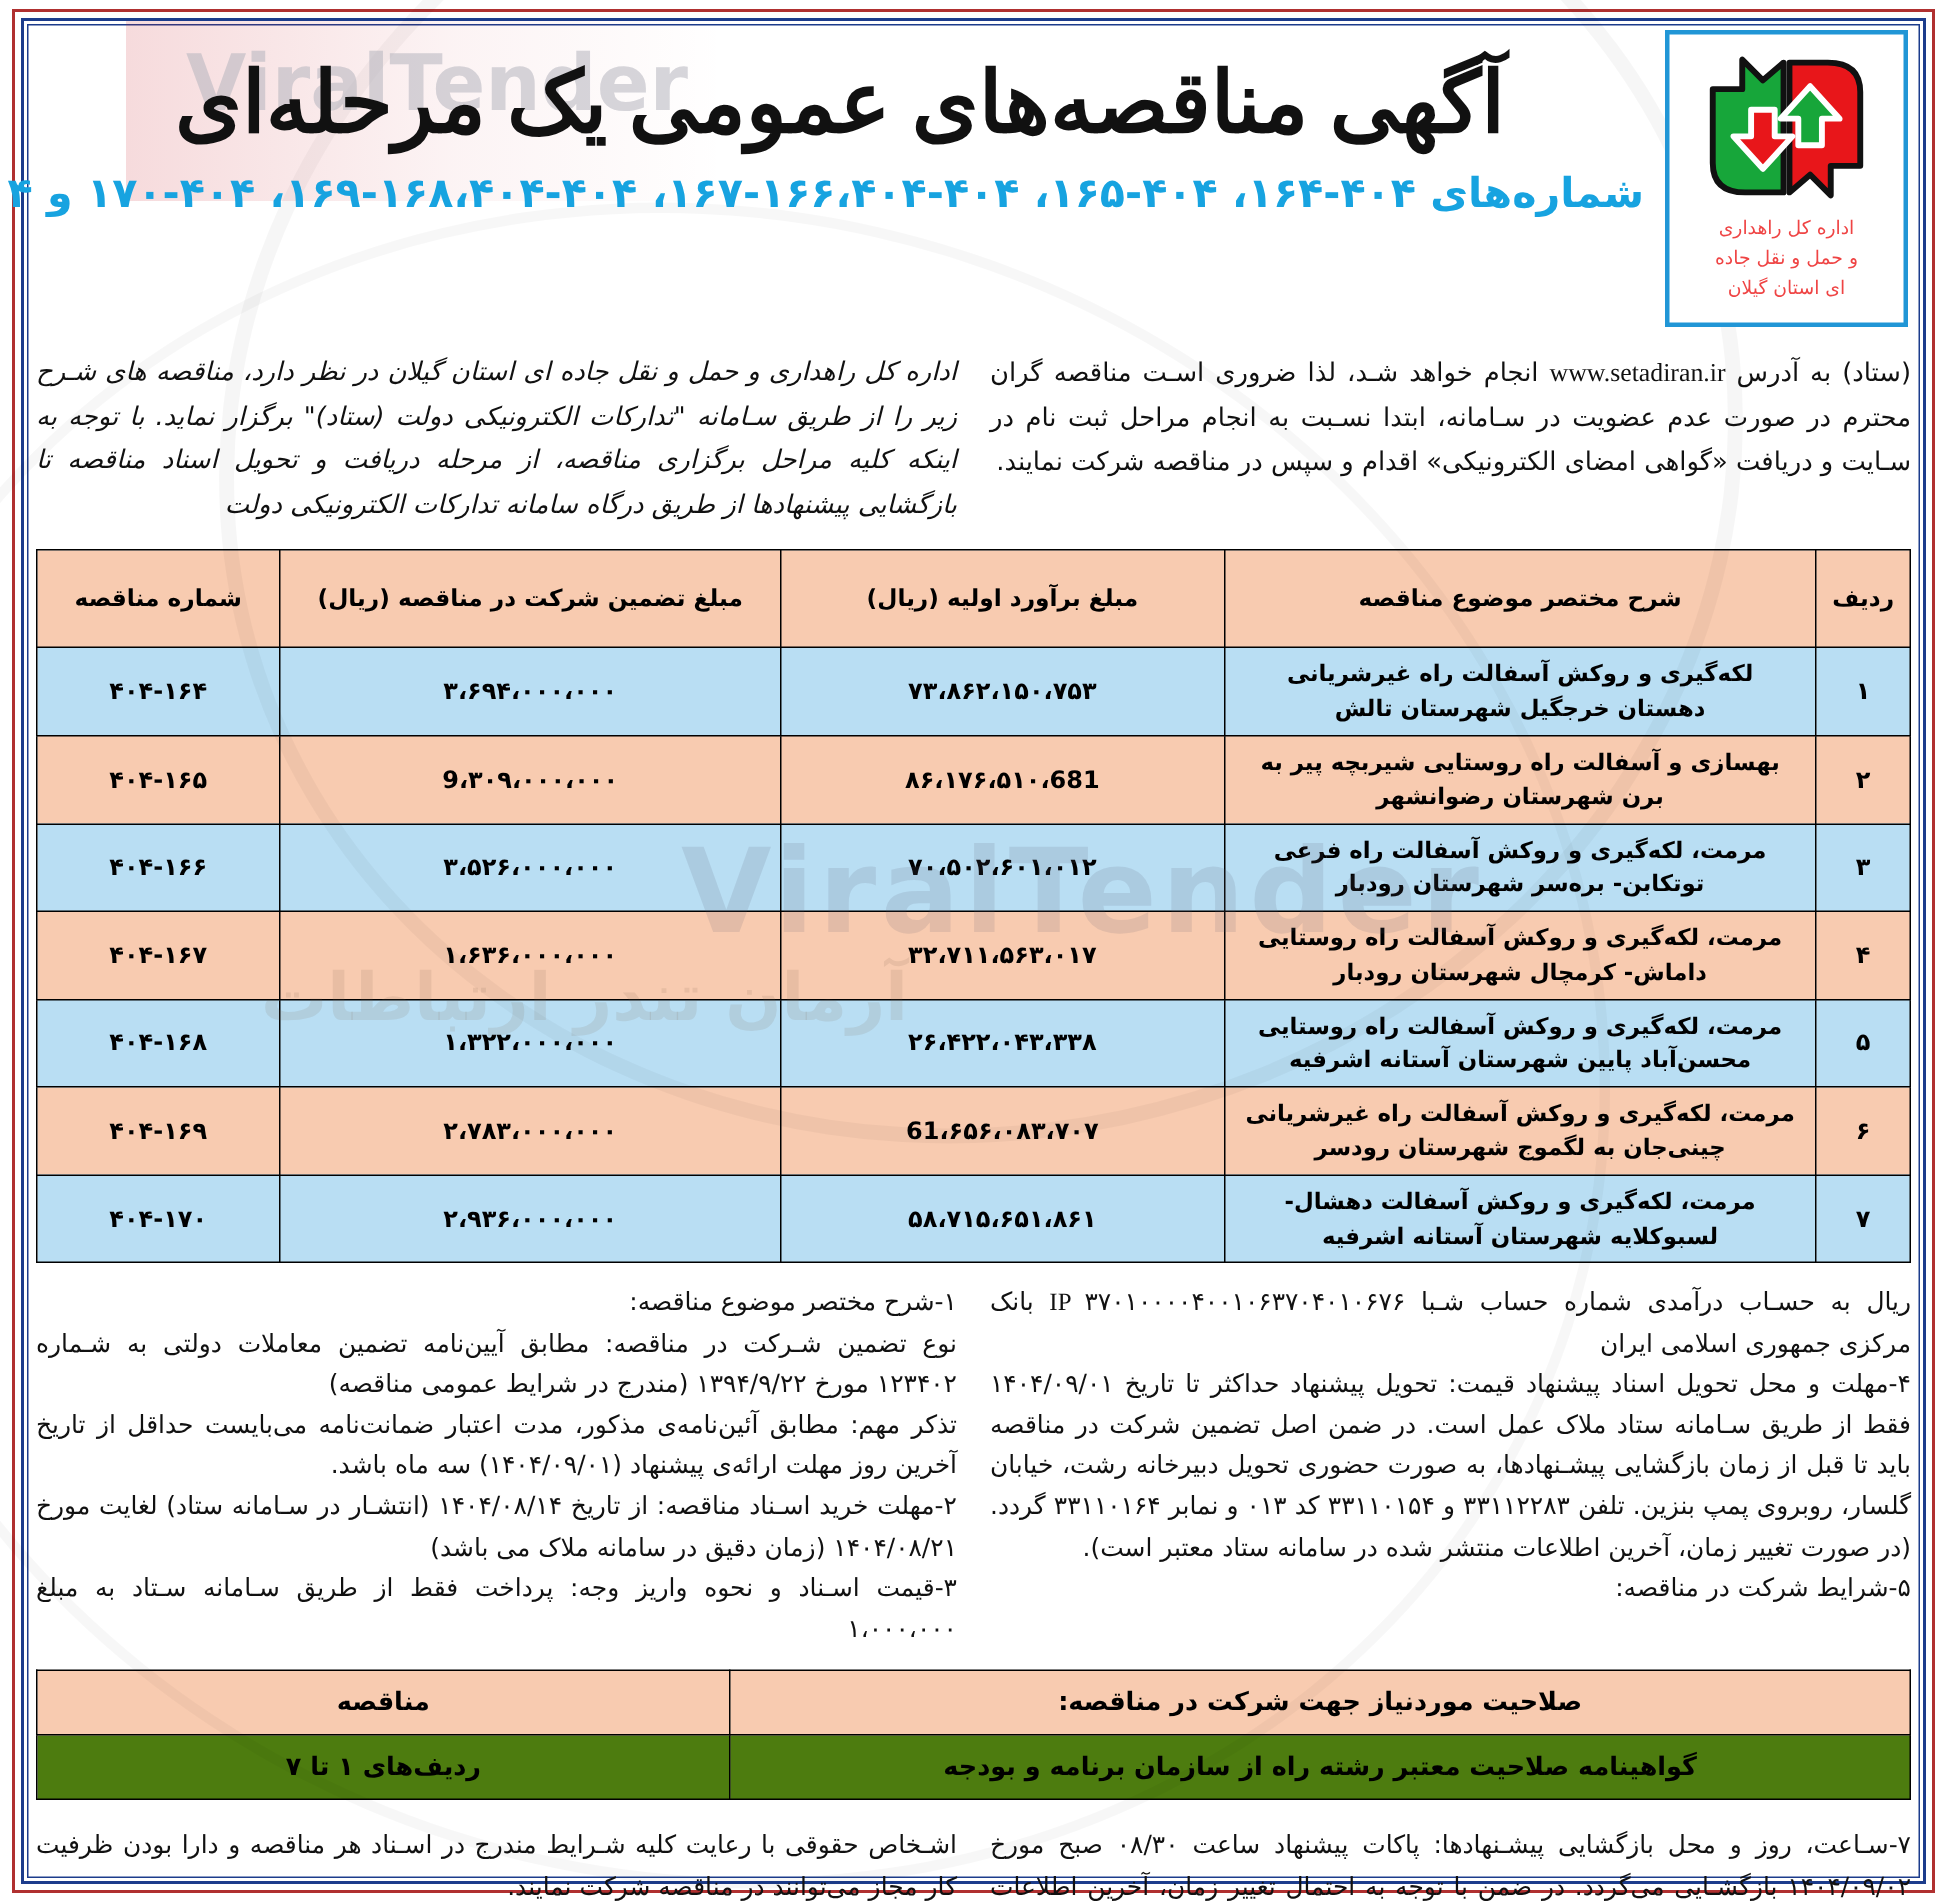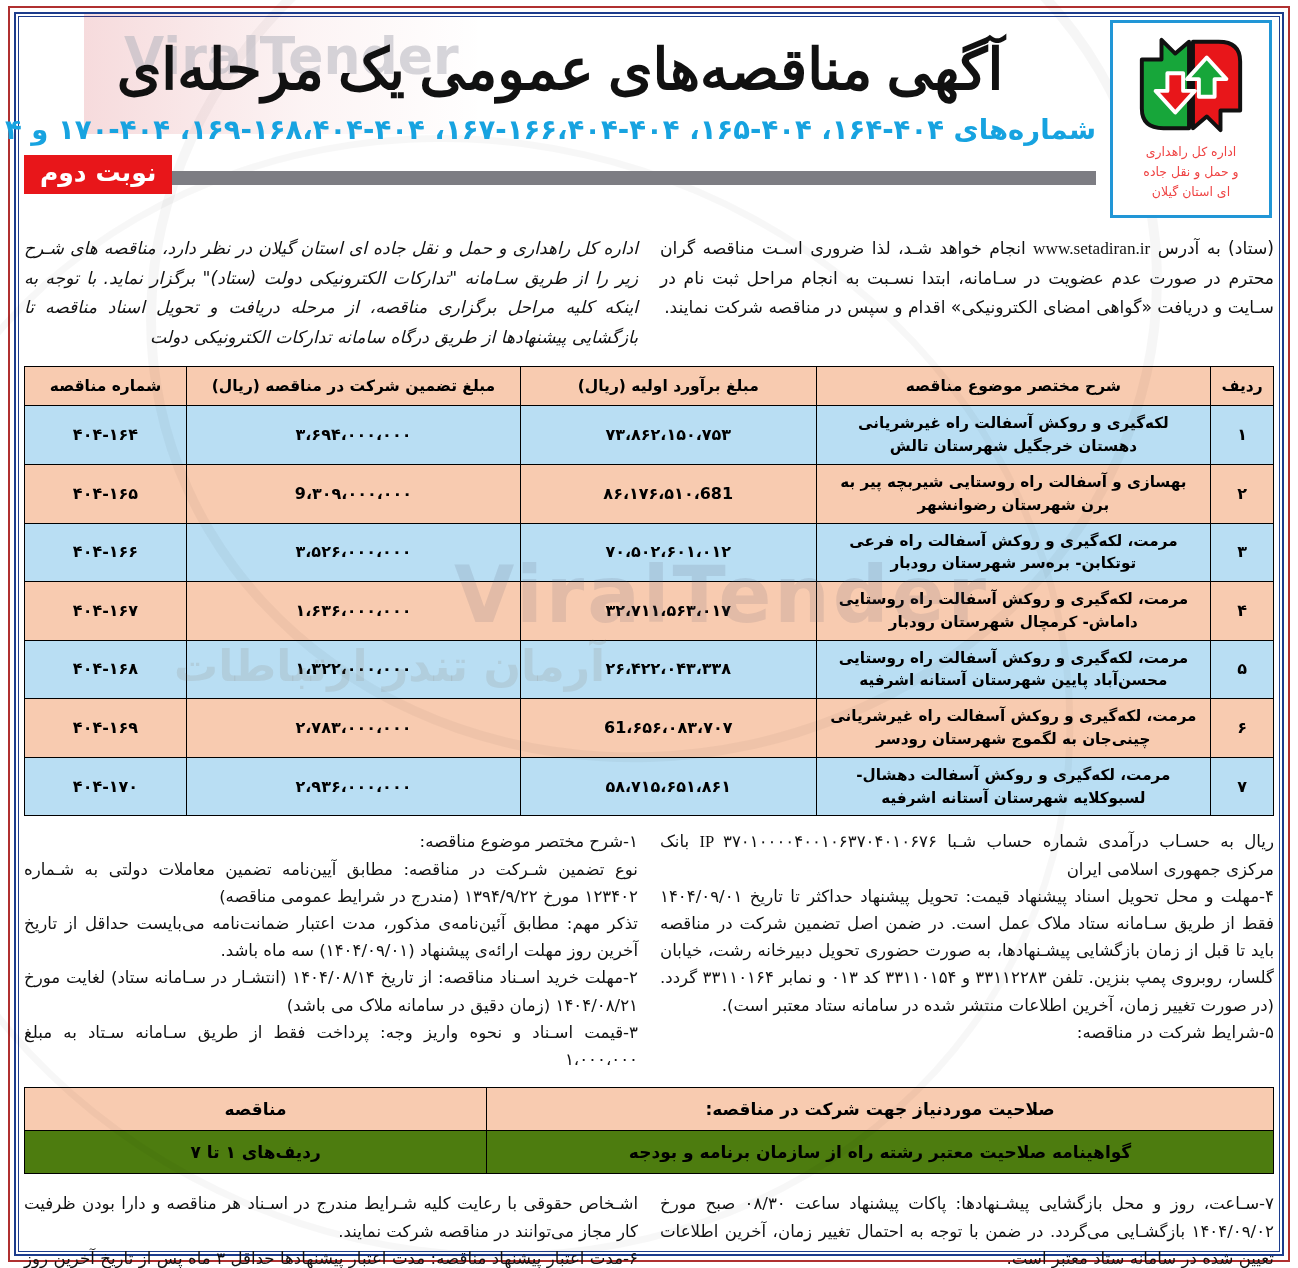--- a/index.html
+++ b/index.html
@@ -200,21 +200,21 @@
     vertical-align: middle;
     font-size: 15.2px;
     font-weight: bold;
     padding: 7px 5px;
     line-height: 1.5;
   }
   table.tender th {
     background: #f8cbb0;
     font-size: 15.5px;
     height: 36px;
-    padding: 1px 4px;
+    padding: 14px 4px;
   }
   table.tender td.num { font-size: 16px; letter-spacing: 0.5px; }
   table.tender td.desc { font-size: 15.2px; padding: 6px 10px; }
   tr.row-blue td { background: #b9def3; }
   tr.row-peach td { background: #f8cbb0; }
 
   .c-radif { width: 62px; }
   .c-desc  { width: 390px; }
   .c-est   { width: 292px; }
   .c-guar  { width: 330px; }
@@ -301,24 +301,20 @@
           <path d="M84 68 L84 50 L96 50 L76 28 L56 50 L68 50 L68 68 Z" fill="#17a63a" stroke="#fff" stroke-width="4" stroke-linejoin="round"></path>
         </svg>
         <div class="logo-caption">اداره کل راهداری</div>
         <div class="logo-caption">و حمل و نقل جاده</div>
         <div class="logo-caption">ای استان گیلان</div>
       </div>
 
       <div class="head-main">
         <div class="main-title">آگهی مناقصه‌های عمومی یک مرحله‌ای</div>
         <div class="numbers-line">شماره‌های ۴۰۴-۱۶۴، ۴۰۴-۱۶۵، ۴۰۴-۱۶۶،۴۰۴-۱۶۷، ۴۰۴-۱۶۸،۴۰۴-۱۶۹، ۴۰۴-۱۷۰ و ۴۰۴-۱۷۰</div>
-        <div class="badge-row">
-          <div class="gray-bar"></div>
-          <div class="nobat-badge">نوبت دوم</div>
-        </div>
       </div>
     </div>
 
     <div class="intro">
       <div class="col left">
         <span>(ستاد) به آدرس </span><span class="ltr">www.setadiran.ir</span><span> انجام خواهد شـد، لذا ضروری اسـت مناقصه گران محترم در صورت عدم عضویت در سـامانه، ابتدا نسـبت به انجام مراحل ثبت نام در سـایت و دریافت «گواهی امضای الکترونیکی» اقدام و سپس در مناقصه شرکت نمایند.</span>
       </div>
       <div class="col right">اداره کل راهداری و حمل و نقل جاده ای استان گیلان در نظر دارد، مناقصه های شـرح زیر را از طریق سـامانه "تدارکات الکترونیکی دولت (ستاد)" برگزار نماید. با توجه به اینکه کلیه مراحل برگزاری مناقصه، از مرحله دریافت و تحویل اسناد مناقصه تا بازگشایی پیشنهادها از طریق درگاه سامانه تدارکات الکترونیکی دولت</div>
     </div>
 

